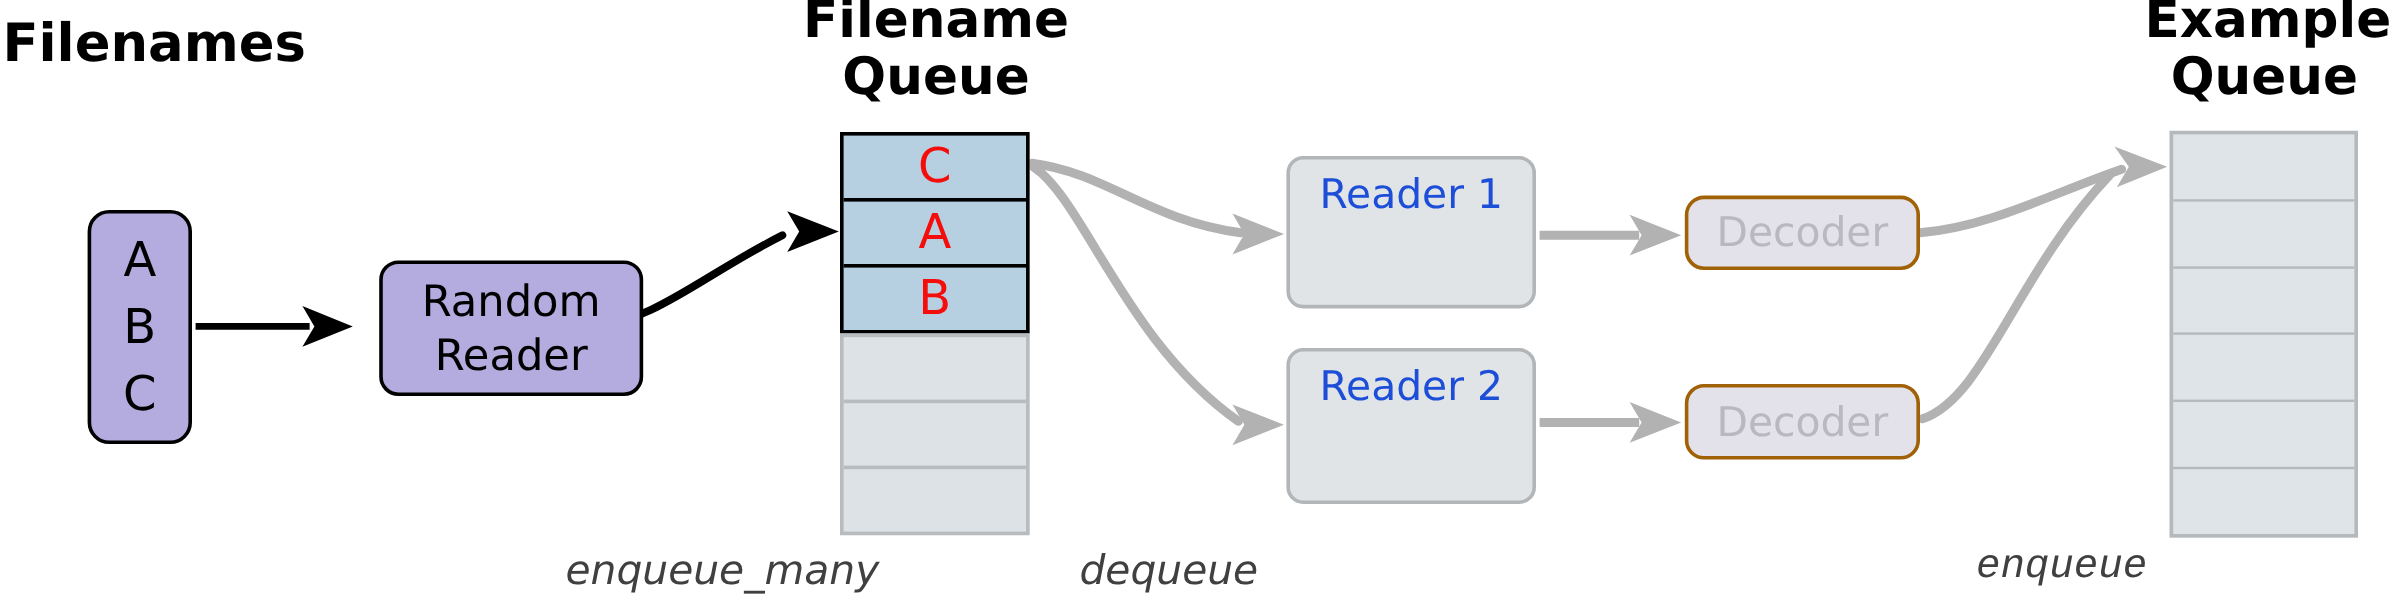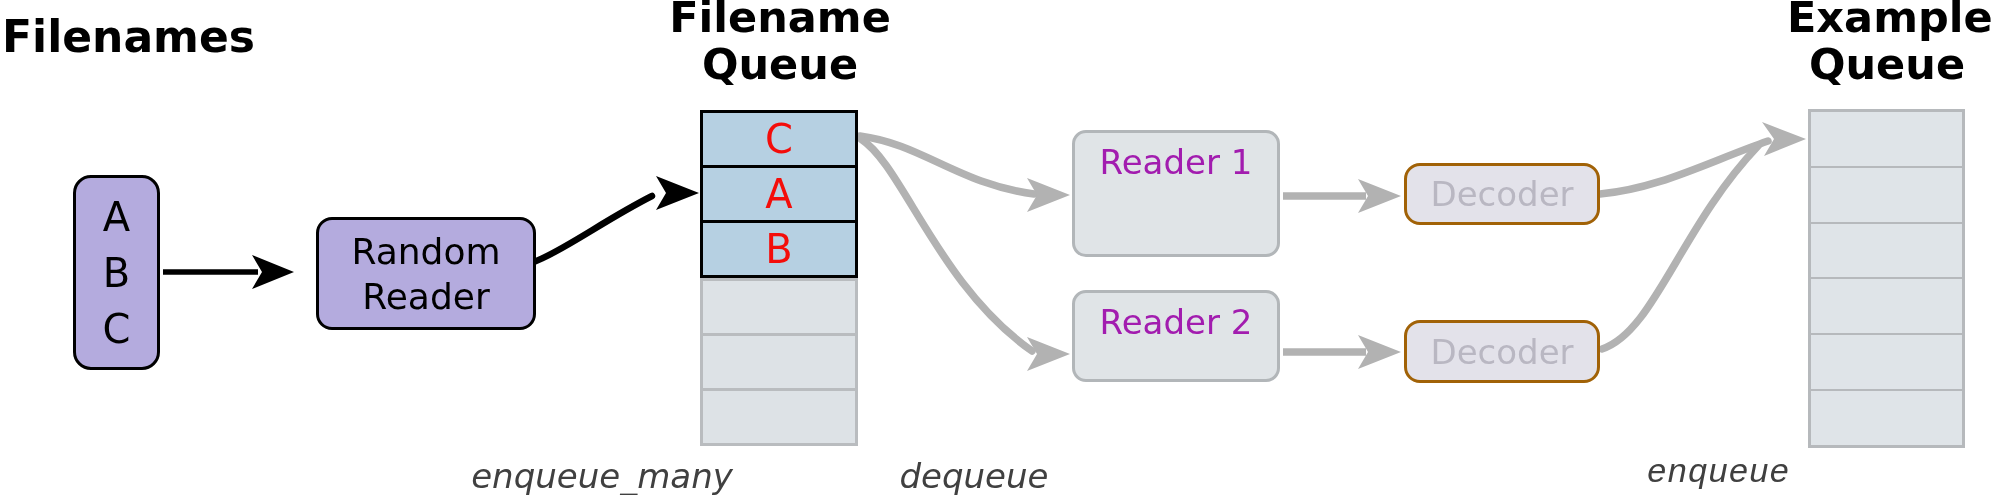--- a/index.html
+++ b/index.html
@@ -28,24 +28,24 @@
   #fq-filled .cell { font-size:40px; color:#f40d0a; }
   #fq-filled .cell + .cell { border-top:3px solid #000; }
   #fq-empty { left:700px; top:278px; width:158px; height:168px; background:#dde2e6; border:3px solid #b9bcbf; }
   #fq-empty .cell + .cell { border-top:3px solid #b9bcbf; }
   #eq-box { left:1808px; top:109px; width:157px; height:339px; background:#dfe4e8; border:3px solid #b6b9bc; }
   #eq-box .cell + .cell { border-top:2.5px solid #b6b9bc; }
 
   .gbox { position:absolute; box-sizing:border-box; }
   .reader {
     background:#e0e4e7; border:3px solid #b2b6b9; border-radius:14px;
-    color:#a21caf; font-size:34px; text-align:center; padding-top:9px;
+    color:#1d4ed8; font-size:34px; text-align:center; padding-top:9px;
   }
   #reader1 { left:1072px; top:130px; width:208px; height:127px; }
-  #reader2 { left:1072px; top:290px; width:208px; height:92px; }
+  #reader2 { left:1072px; top:290px; width:208px; height:130px; }
   .decoder {
     background:#e3e2ea; border:3px solid #a16207; border-radius:16px;
     color:#b9b7c2; font-size:34px; display:flex; align-items:center; justify-content:center;
   }
   #decoder1 { left:1404px; top:163px; width:196px; height:62px; }
   #decoder2 { left:1404px; top:320px; width:196px; height:63px; }
 
   .oplabel { position:absolute; font-style:italic; font-size:34px; color:#404040; width:300px; text-align:center; }
   #lbl-enqueue-many { left:452px; top:456px; }
   #lbl-dequeue { left:824px; top:456px; }

